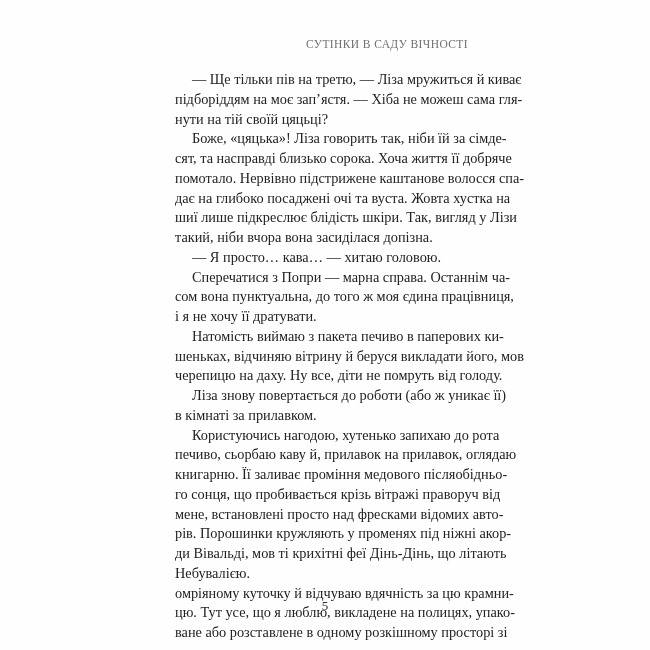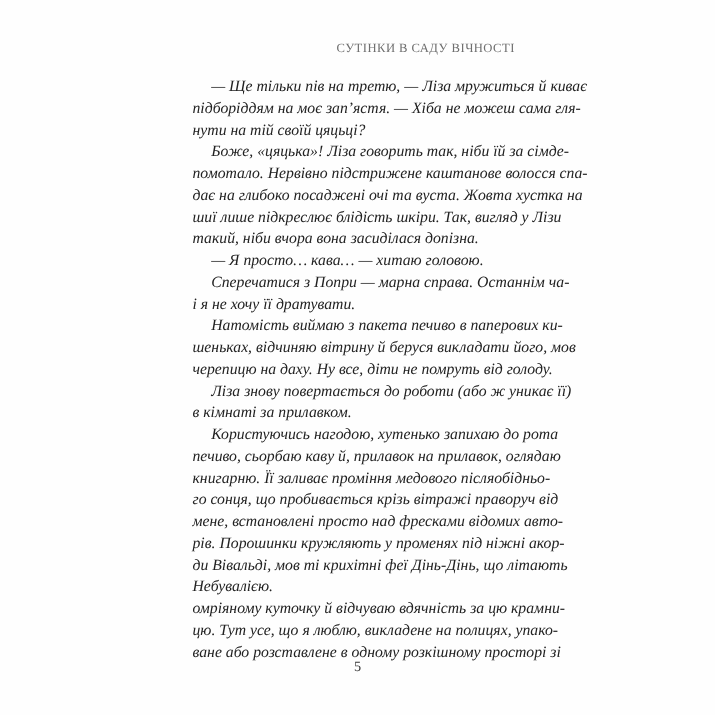--- a/index.html
+++ b/index.html
@@ -11,44 +11,46 @@
     .running-head {
       position: absolute; top: 38px; right: 182px;
       font-family: "Liberation Serif", serif;
       font-size: 11.5px; letter-spacing: 0.4px; color: #6f6f6f; white-space: nowrap;
     }
     .text-block {
       position: absolute; left: 175px; top: 70px; width: 295px;
       font-family: "Liberation Serif", serif;
       font-size: 14.3px; line-height: 19.76px; color: #222222;
     }
-    .line { display: block; white-space: nowrap; height: 19.76px; font-style: italic; }
+    .line { display: block; white-space: nowrap; height: 19.76px; }
     .line.j { text-align: justify; text-align-last: justify; }
     .line.ind { padding-left: 17px; }
     .folio {
       position: absolute; top: 598px; left: 0; width: 650px; text-align: center;
       font-family: "Liberation Serif", serif; font-size: 13px; color: #333333;
     }
   </style>
 </head>
 <body>
 
 <div class="page">
   <div class="running-head">СУТІНКИ В САДУ ВІЧНОСТІ</div>
   <div class="text-block" id="text-block">
       <span class="line j ind">— Ще тільки пів на третю, — Ліза мружиться й киває</span>
       <span class="line j">підборіддям на моє зап’ястя. — Хіба не можеш сама гля-</span>
       <span class="line">нути на тій своїй цяцьці?</span>
       <span class="line j ind">Боже, «цяцька»! Ліза говорить так, ніби їй за сімде-</span>
+      <span class="line j">сят, та насправді близько сорока. Хоча життя її добряче</span>
       <span class="line j">помотало. Нервівно підстрижене каштанове волосся спа-</span>
       <span class="line j">дає на глибоко посаджені очі та вуста. Жовта хустка на</span>
       <span class="line j">шиї лише підкреслює блідість шкіри. Так, вигляд у Лізи</span>
       <span class="line">такий, ніби вчора вона засиділася допізна.</span>
       <span class="line ind">— Я просто… кава… — хитаю головою.</span>
       <span class="line j ind">Сперечатися з Попри — марна справа. Останнім ча-</span>
+      <span class="line j">сом вона пунктуальна, до того ж моя єдина працівниця,</span>
       <span class="line">і я не хочу її дратувати.</span>
       <span class="line j ind">Натомість виймаю з пакета печиво в паперових ки-</span>
       <span class="line j">шеньках, відчиняю вітрину й беруся викладати його, мов</span>
       <span class="line">черепицю на даху. Ну все, діти не помруть від голоду.</span>
       <span class="line j ind">Ліза знову повертається до роботи (або ж уникає її)</span>
       <span class="line">в кімнаті за прилавком.</span>
       <span class="line j ind">Користуючись нагодою, хутенько запихаю до рота</span>
       <span class="line j">печиво, сьорбаю каву й, прилавок на прилавок, оглядаю</span>
       <span class="line j">книгарню. Її заливає проміння медового післяобідньо-</span>
       <span class="line j">го сонця, що пробивається крізь вітражі праворуч від</span>

